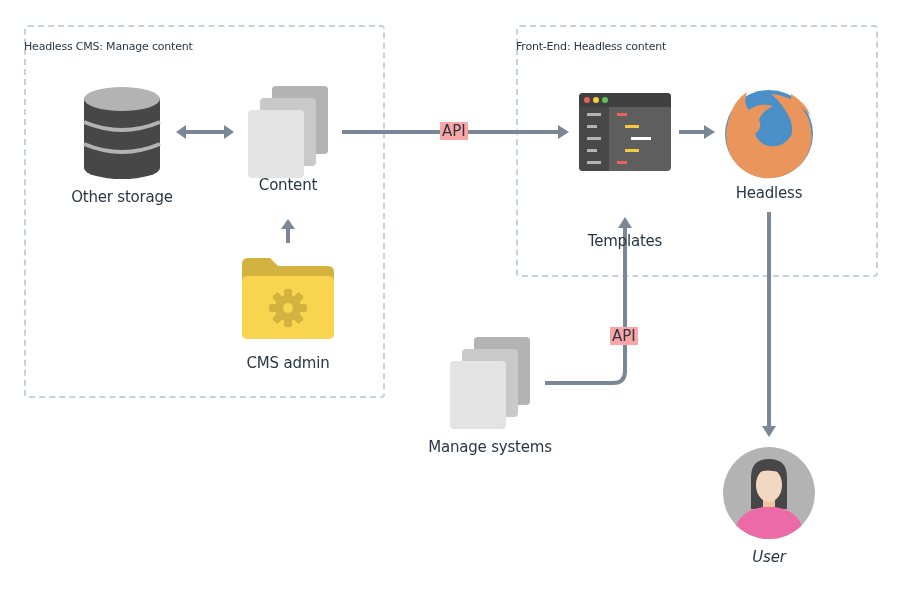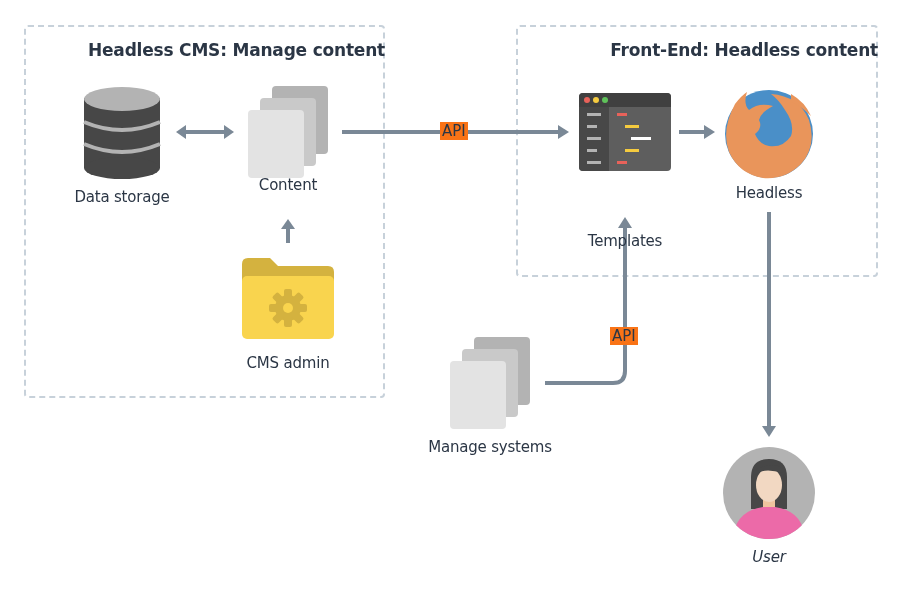--- a/index.html
+++ b/index.html
@@ -1,23 +1,23 @@
 <!DOCTYPE html>
 <html><head>
   <meta charset="utf-8">
   <style>
     html, body { margin: 0; padding: 0; background: #ffffff; }
     body { width: 902px; height: 594px; position: relative; overflow: hidden;
            font-family: "DejaVu Sans", sans-serif; color: #2b3645; }
     .abs { position: absolute; }
     .group-box { position: absolute; border: 2px dashed #c7d1da; border-radius: 4px; box-sizing: border-box; }
-    .group-title { position: absolute; font-weight: bold; font-size: 17px; color: #2b3645; text-align: right; white-space: nowrap; letter-spacing: -0.2px; }
+    .group-title { position: absolute; font-weight: normal; font-size: 11px; color: #2b3645; text-align: left; white-space: nowrap; letter-spacing: -0.2px; }
     .label { position: absolute; font-size: 15px; color: #2b3645; text-align: center; white-space: nowrap; letter-spacing: -0.2px; }
     svg.wire { position: absolute; left: 0; top: 0; }
-    .api-label { position: absolute; font-size: 15px; color: #2b3645; background: #f97316; padding: 0 2px; white-space: nowrap; }
+    .api-label { position: absolute; font-size: 15px; color: #2b3645; background: #fca5a5; padding: 0 2px; white-space: nowrap; }
   </style>
 </head>
 <body>
 
 <div class="group-box" style="left:24px; top:25px; width:361px; height:373px;"></div>
 <div class="group-title" style="left:24px; width:361px; top:40px;">Headless CMS: Manage content</div>
 
 <div class="group-box" style="left:516px; top:25px; width:362px; height:252px;"></div>
 <div class="group-title" style="left:516px; width:362px; top:40px;">Front-End: Headless content</div>
 
@@ -65,21 +65,21 @@
 
 <div class="abs" style="left:82px; top:86px; width:80px; height:94px;">
   <svg width="80" height="94">
     <rect x="2" y="12" width="76" height="70" fill="#474747"></rect>
     <ellipse cx="40" cy="82" rx="38" ry="11" fill="#474747"></ellipse>
     <ellipse cx="40" cy="13" rx="38" ry="12" fill="#b3b3b3"></ellipse>
     <path d="M2,36 Q40,52 78,36" fill="none" stroke="#b3b3b3" stroke-width="4"></path>
     <path d="M2,58 Q40,74 78,58" fill="none" stroke="#b3b3b3" stroke-width="4"></path>
   </svg>
 </div>
-<div class="label" style="left:62px; width:120px; top:188px;">Data storage</div>
+<div class="label" style="left:62px; width:120px; top:188px;">Other storage</div>
 
 <div class="abs" style="left:248px; top:86px; width:82px; height:94px;">
   <svg width="82" height="94">
     <rect x="24" y="0" width="56" height="68" rx="4" fill="#b3b3b3"></rect>
     <rect x="12" y="12" width="56" height="68" rx="4" fill="#c9c9c9"></rect>
     <rect x="0" y="24" width="56" height="68" rx="4" fill="#e3e3e3"></rect>
   </svg>
 </div>
 <div class="label" style="left:228px; width:120px; top:176px;">Content</div>
 

